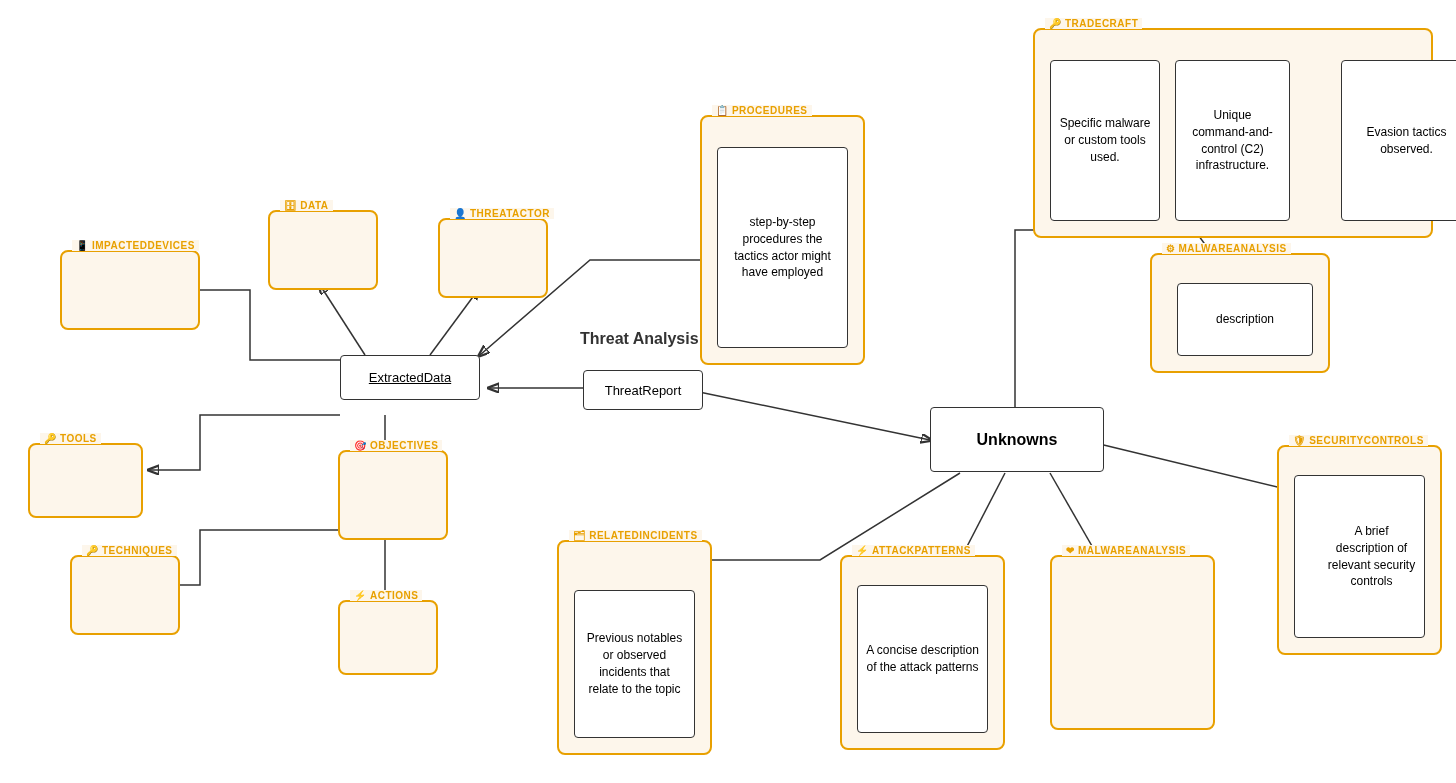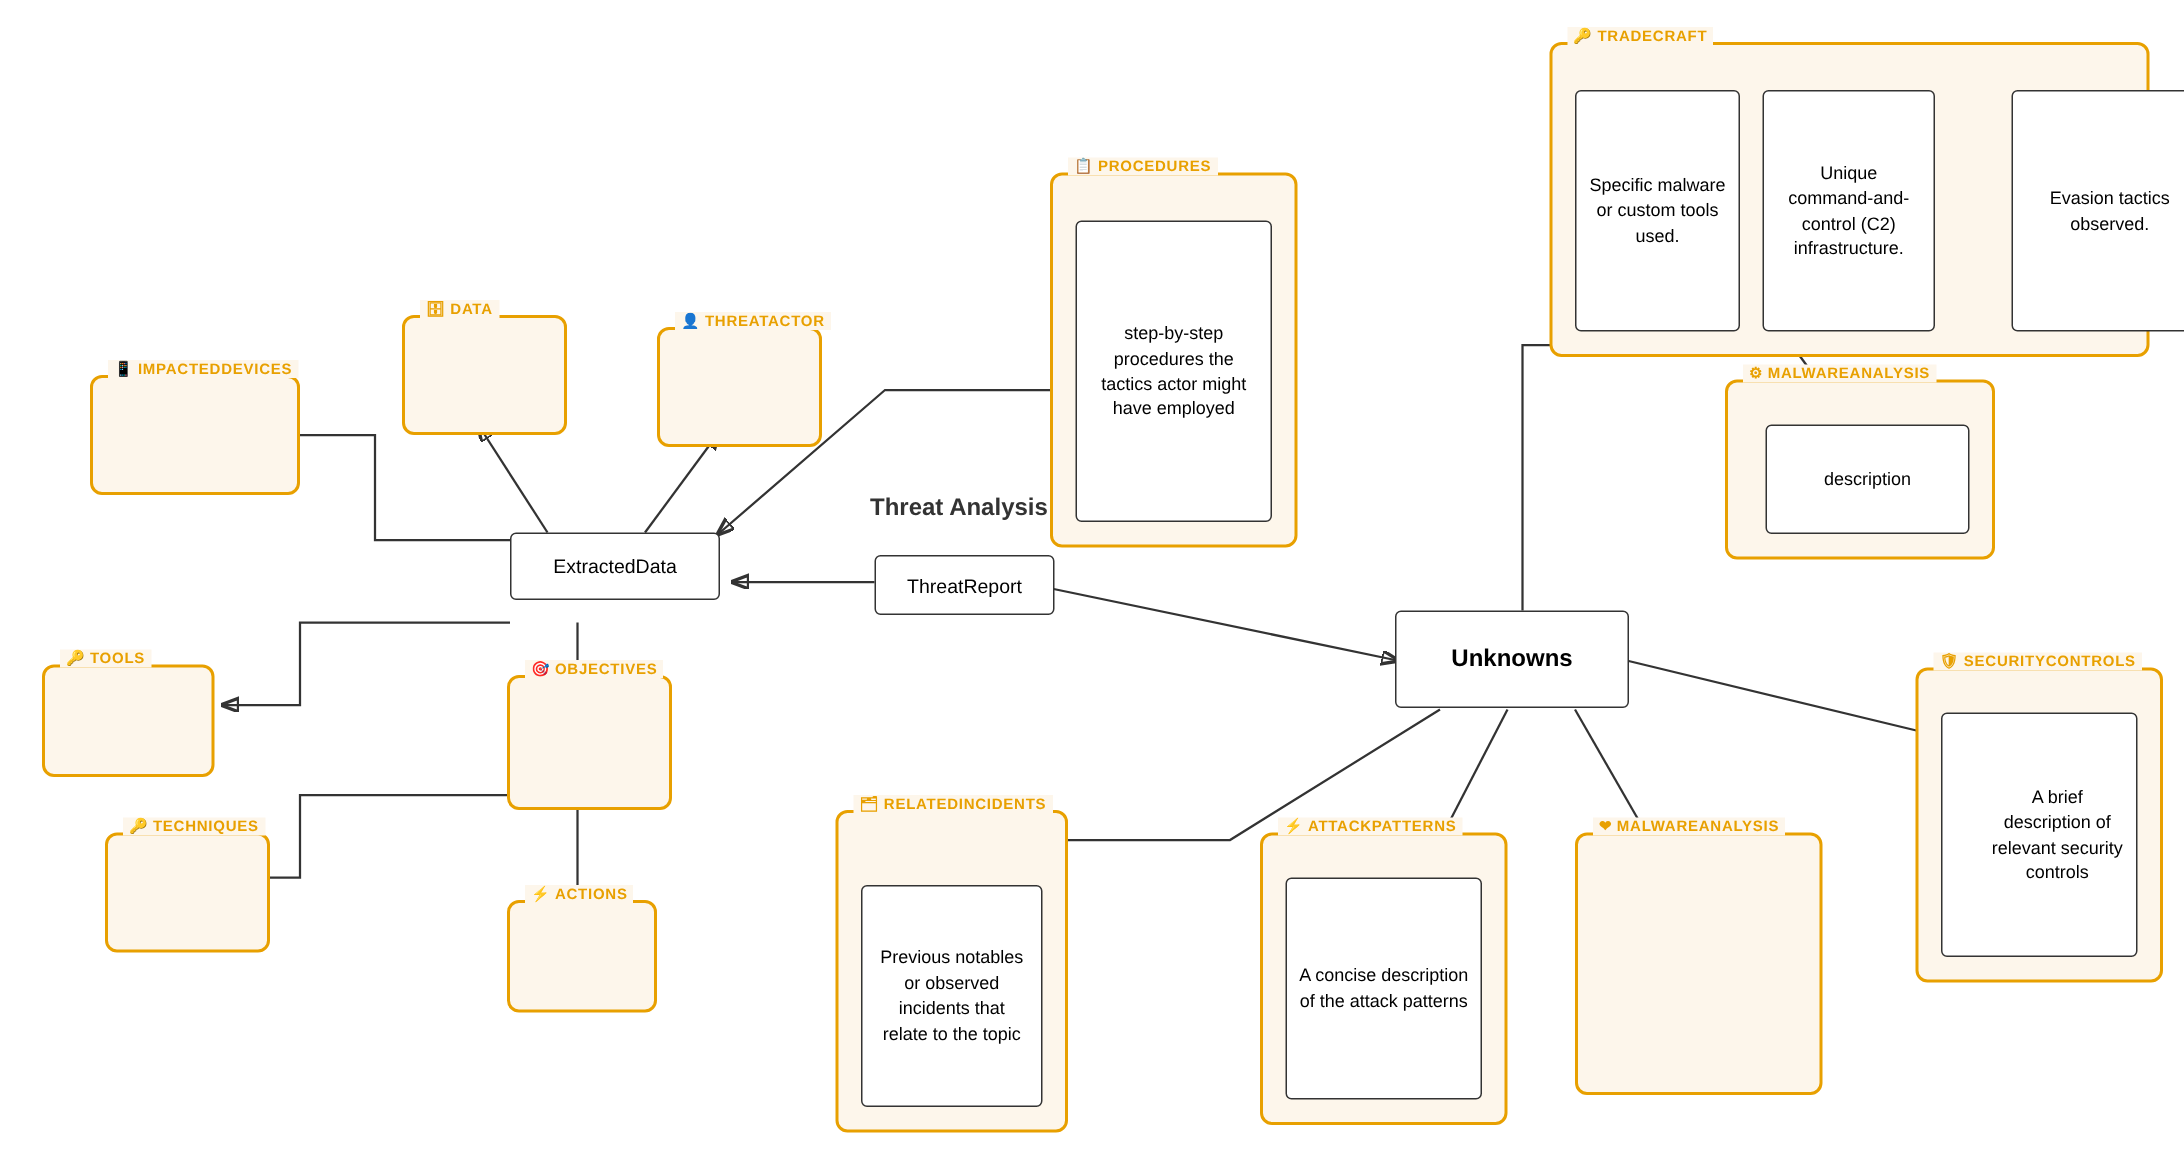--- a/index.html
+++ b/index.html
@@ -131,25 +131,25 @@
 
     <line x1="1180" y1="210" x2="1220" y2="265" marker-end="url(#arrow)"></line>
   </svg>
 
   <div class="diagram-title" style="left: 580px; top: 330px;">Threat Analysis Diagram</div>
 
   <div class="node" style="left: 583px; top: 370px; width: 120px; height: 40px;">
     <span>ThreatReport</span>
   </div>
 
-  <div class="node" style="left: 340px; top: 355px; width: 140px; height: 45px;">
+  <div class="node" style="left: 340px; top: 355px; width: 140px; height: 45px; text-decoration: underline;">
     <span>ExtractedData</span>
   </div>
 
-  <div class="node" style="left: 930px; top: 407px; width: 156px; height: 65px; font-size: 16px; font-weight: 600;">
+  <div class="node" style="left: 930px; top: 407px; width: 174px; height: 65px; font-size: 16px; font-weight: 600;">
     <span>Unknowns</span>
   </div>
 
   <div class="category-box" style="left: 60px; top: 250px; width: 140px; height: 80px;">
     <div class="category-label">
       <span class="icon">📱</span>
       <span>IMPACTEDDEVICES</span>
     </div>
   </div>
 

